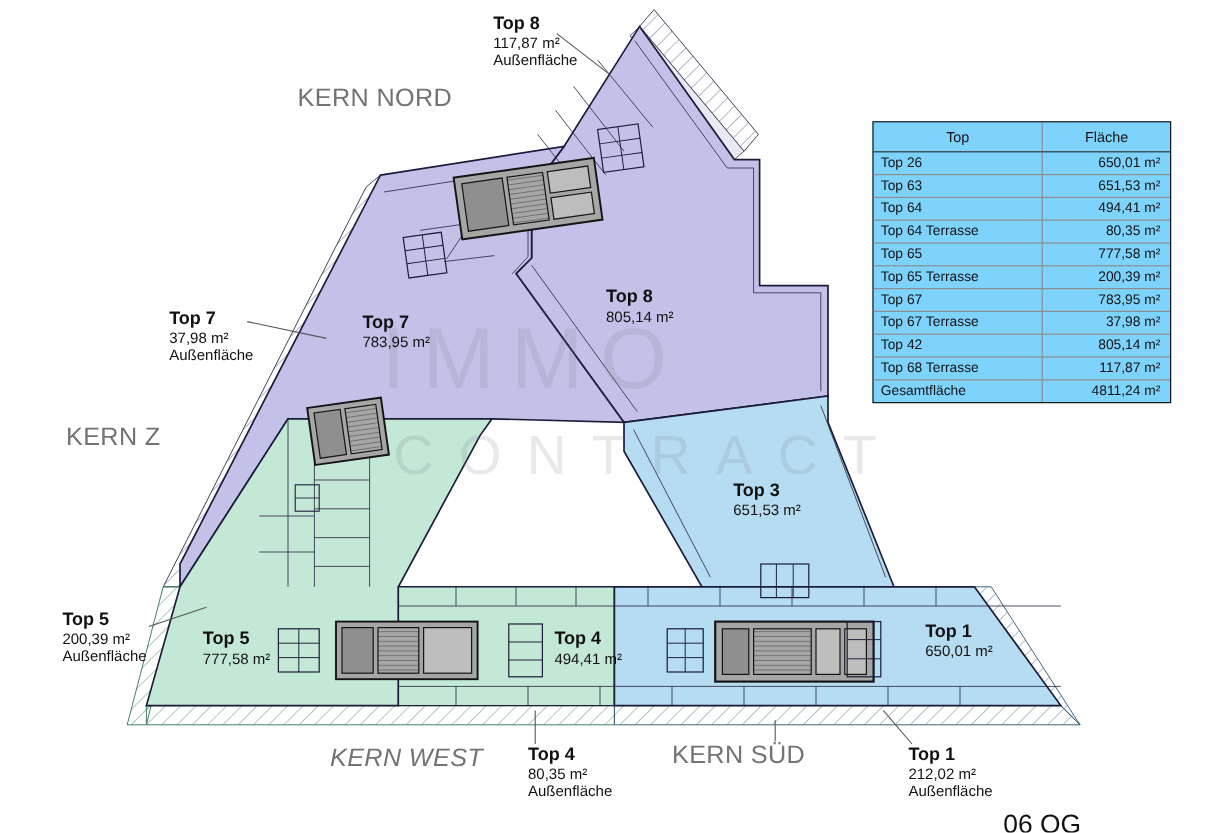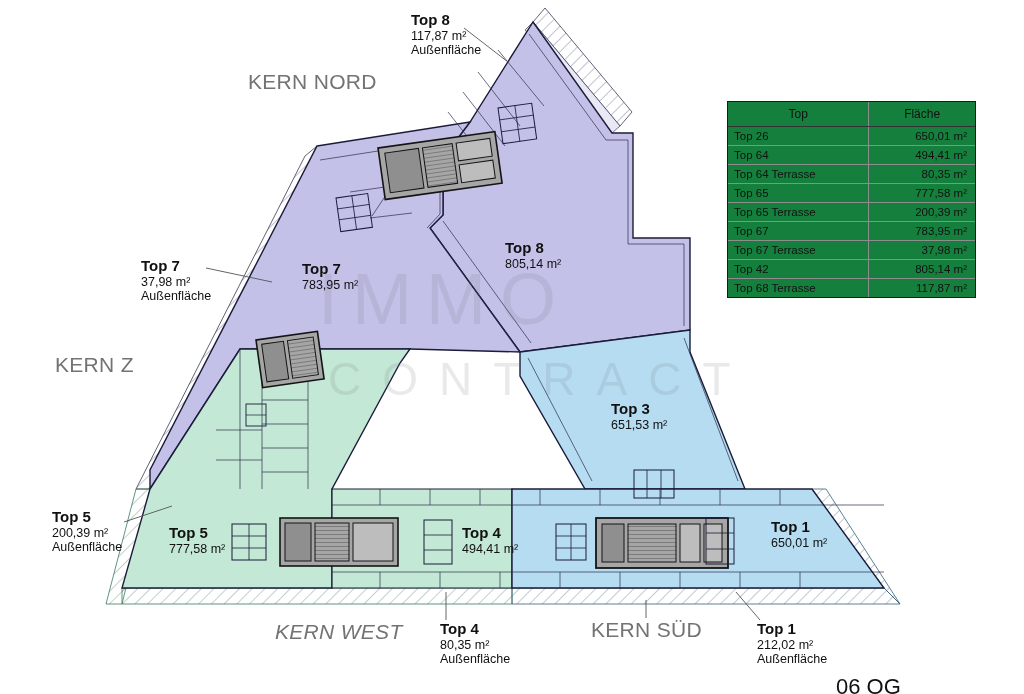--- a/index.html
+++ b/index.html
@@ -93,21 +93,21 @@
   }
 
   
   #area-table {
     position: absolute;
     left: 727px;
     top: 101px;
     width: 249px;
     z-index: 9;
     border: 1.5px solid #1a1a1a;
-    background: #15803d;
+    background: #7dd3fc;
     box-sizing: border-box;
   }
   #area-table table {
     border-collapse: collapse;
     width: 100%;
     font-size: 11.5px;
     color: #111;
   }
   #area-table th, #area-table td {
     border-bottom: 1px solid #8d8d8d;
@@ -327,21 +327,21 @@
       <line x1="124" y1="522" x2="172" y2="506"></line>
       <line x1="446" y1="620" x2="446" y2="592"></line>
       <line x1="760" y1="620" x2="736" y2="592"></line>
       <line x1="646" y1="618" x2="646" y2="600"></line>
     </g>
   </svg>
 
   <div class="kern" style="left:248px; top:70px;">KERN NORD</div>
   <div class="kern" style="left:55px; top:341px;margin-top:12px;">KERN Z</div>
   <div class="kern" style="left:275px; top:620px;font-style:italic;">KERN WEST</div>
-  <div class="kern" style="left:591px; top:618px;">KERN SÜD</div>
+  <div class="kern" style="left:560px; top:618px;">KERN SÜD</div>
 
   <div class="lbl" style="left:411px; top:12px;">
     <div class="t1">Top 8</div>
     <div class="t2">117,87 m²</div>
     <div class="t3">Außenfläche</div>
   </div>
 
   <div class="lbl" style="left:141px; top:258px;">
     <div class="t1">Top 7</div>
     <div class="t2">37,98 m²</div>
@@ -405,20 +405,24 @@
           <th class="h-top">Top</th>
           <th>Fläche</th>
         </tr>
       </thead>
       <tbody id="area-table-body">
           <tr>
             <td class="c-top">Top 26</td>
             <td class="c-area">650,01 m²</td>
           </tr>
           <tr>
+            <td class="c-top">Top 63</td>
+            <td class="c-area">651,53 m²</td>
+          </tr>
+          <tr>
             <td class="c-top">Top 64</td>
             <td class="c-area">494,41 m²</td>
           </tr>
           <tr>
             <td class="c-top">Top 64 Terrasse</td>
             <td class="c-area">80,35 m²</td>
           </tr>
           <tr>
             <td class="c-top">Top 65</td>
             <td class="c-area">777,58 m²</td>
@@ -436,17 +440,21 @@
             <td class="c-area">37,98 m²</td>
           </tr>
           <tr>
             <td class="c-top">Top 42</td>
             <td class="c-area">805,14 m²</td>
           </tr>
           <tr>
             <td class="c-top">Top 68 Terrasse</td>
             <td class="c-area">117,87 m²</td>
           </tr>
+          <tr>
+            <td class="c-top">Gesamtfläche</td>
+            <td class="c-area">4811,24 m²</td>
+          </tr>
         </tbody>
     </table>
   </div>
 
 </div>
 
 </body></html>

